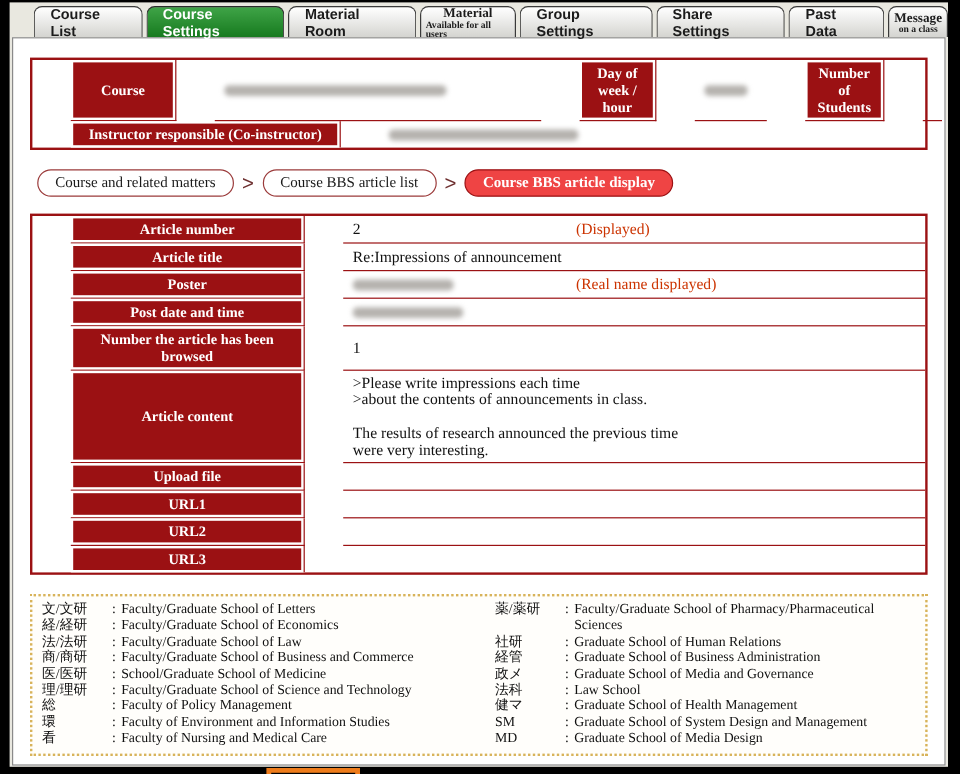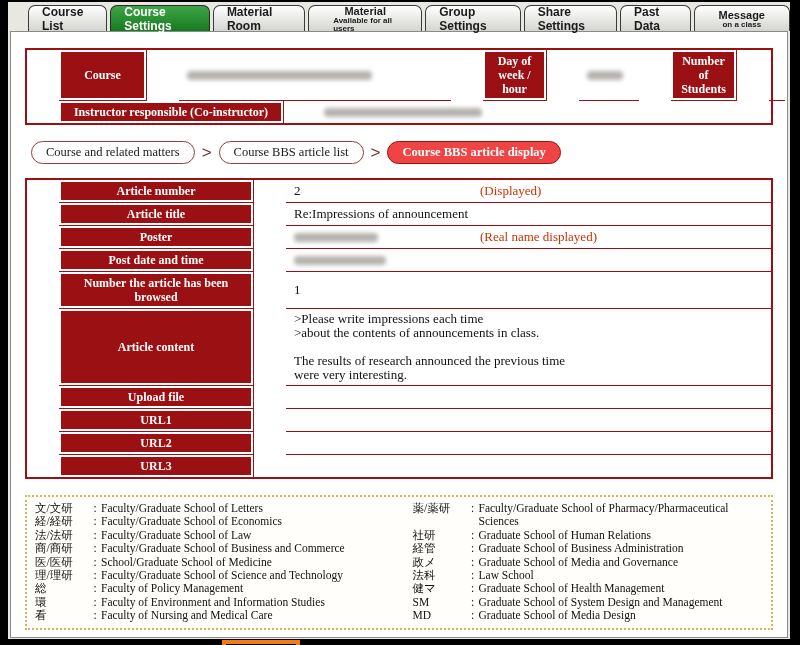--- a/index.html
+++ b/index.html
@@ -6,21 +6,21 @@
   html,body { width: 800px; height: 645px; }
   body { background:#000; position:relative; font-family:"Liberation Serif", serif; overflow:hidden; }
   .page { position:absolute; top:2px; left:8px; right:10px; bottom:6px; background:#e9e8e0; }
 
   
   .tabs { display:flex; gap:3px; padding-left:20px; align-items:flex-end; height:29px; position:relative; z-index:2; }
   .tab { background:linear-gradient(#ffffff,#d4d4d0); border:1px solid #3a3a3a; border-bottom:none;
          border-radius:7px 7px 0 0; padding:0 13px; height:26px; display:flex; flex-direction:column;
          justify-content:center; align-items:center; font-family:"Liberation Sans",sans-serif;
          font-weight:bold; font-size:12px; color:#1b1b1b; cursor:pointer; }
-  .tab.two-line { padding:0 24px; }
+  .tab.two-line { padding:0 4px;font-family:Liberation Serif, serif; }
   .tab.two-line .lbl { font-size:11px; line-height:12px; }
   .tab .sub { font-size:8px; line-height:8px; font-weight:bold; }
   .tab.active { background:linear-gradient(#3fa447,#177a1f); color:#fff; border-color:#2a2a2a; }
 
   
   .panel { position:absolute; top:29px; left:2px; right:2px; bottom:1px; background:#fff;
            border:1px solid #8a8a8a; padding:16px 14px 0 14px; z-index:1; }
 
   
   .redtable { border:2px solid #9b1113; background:#fff; }

